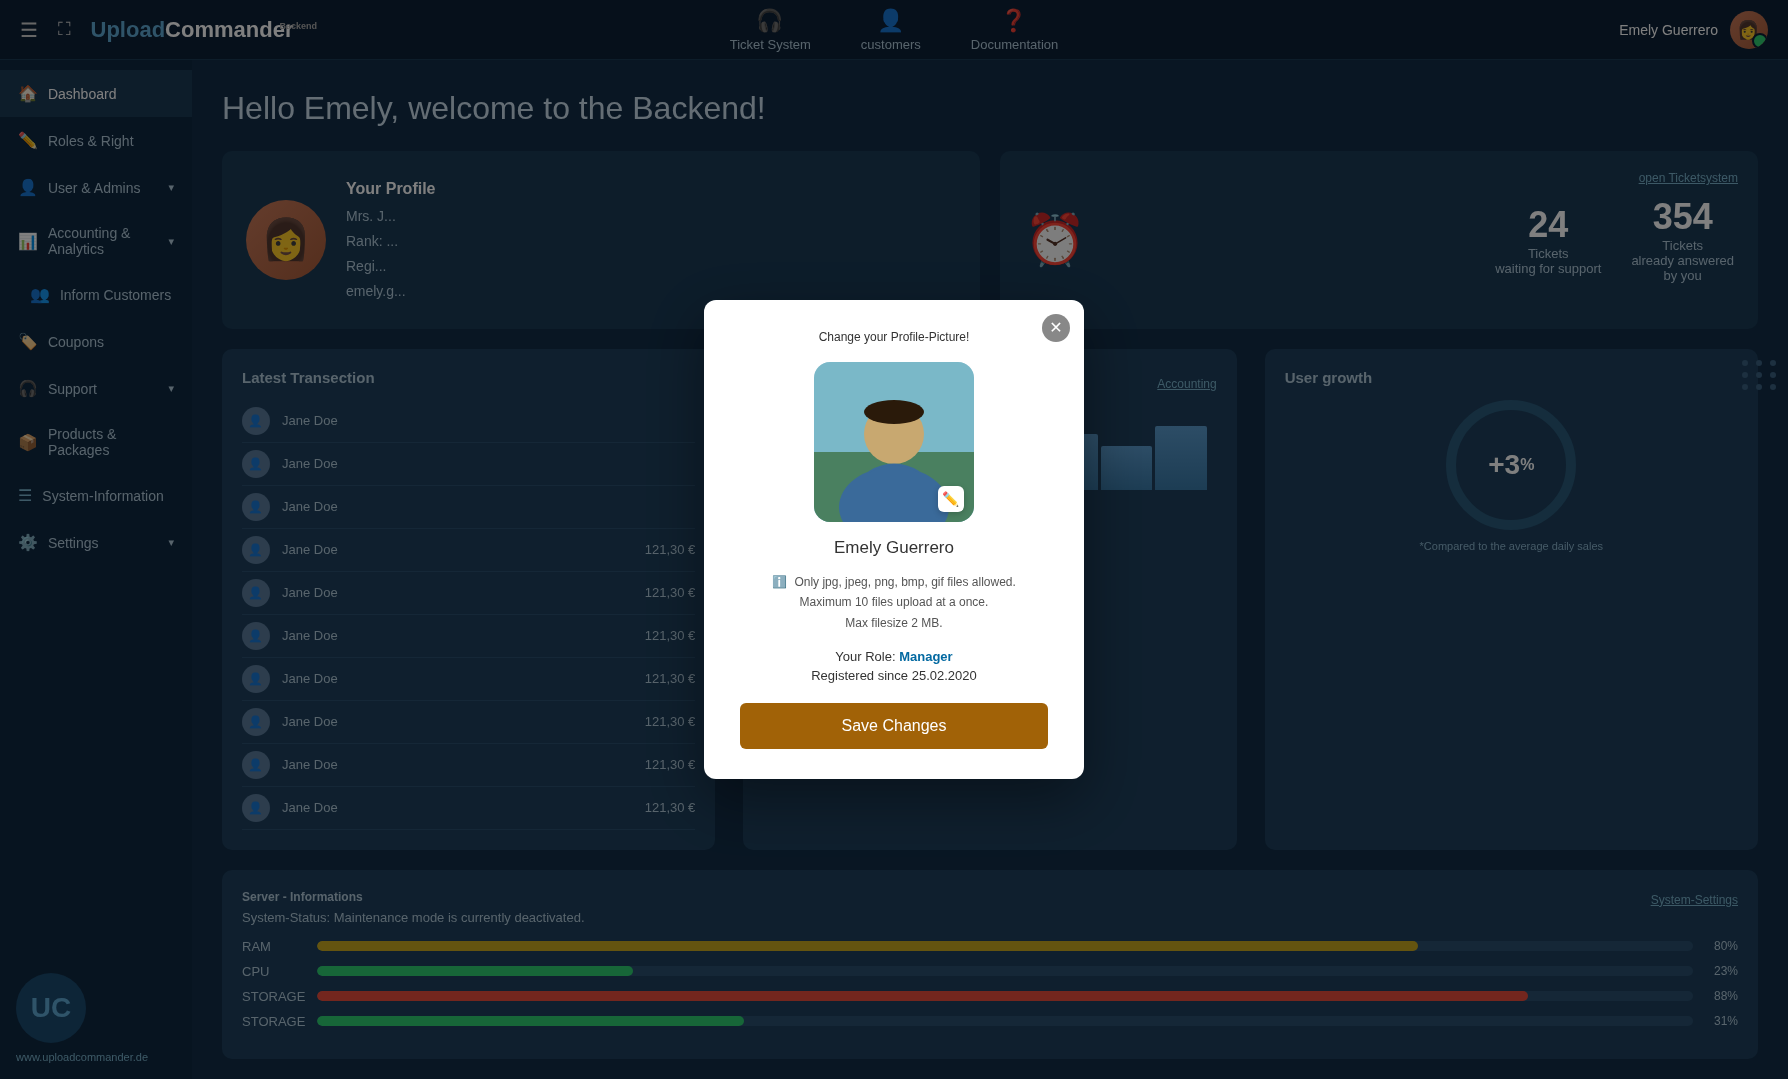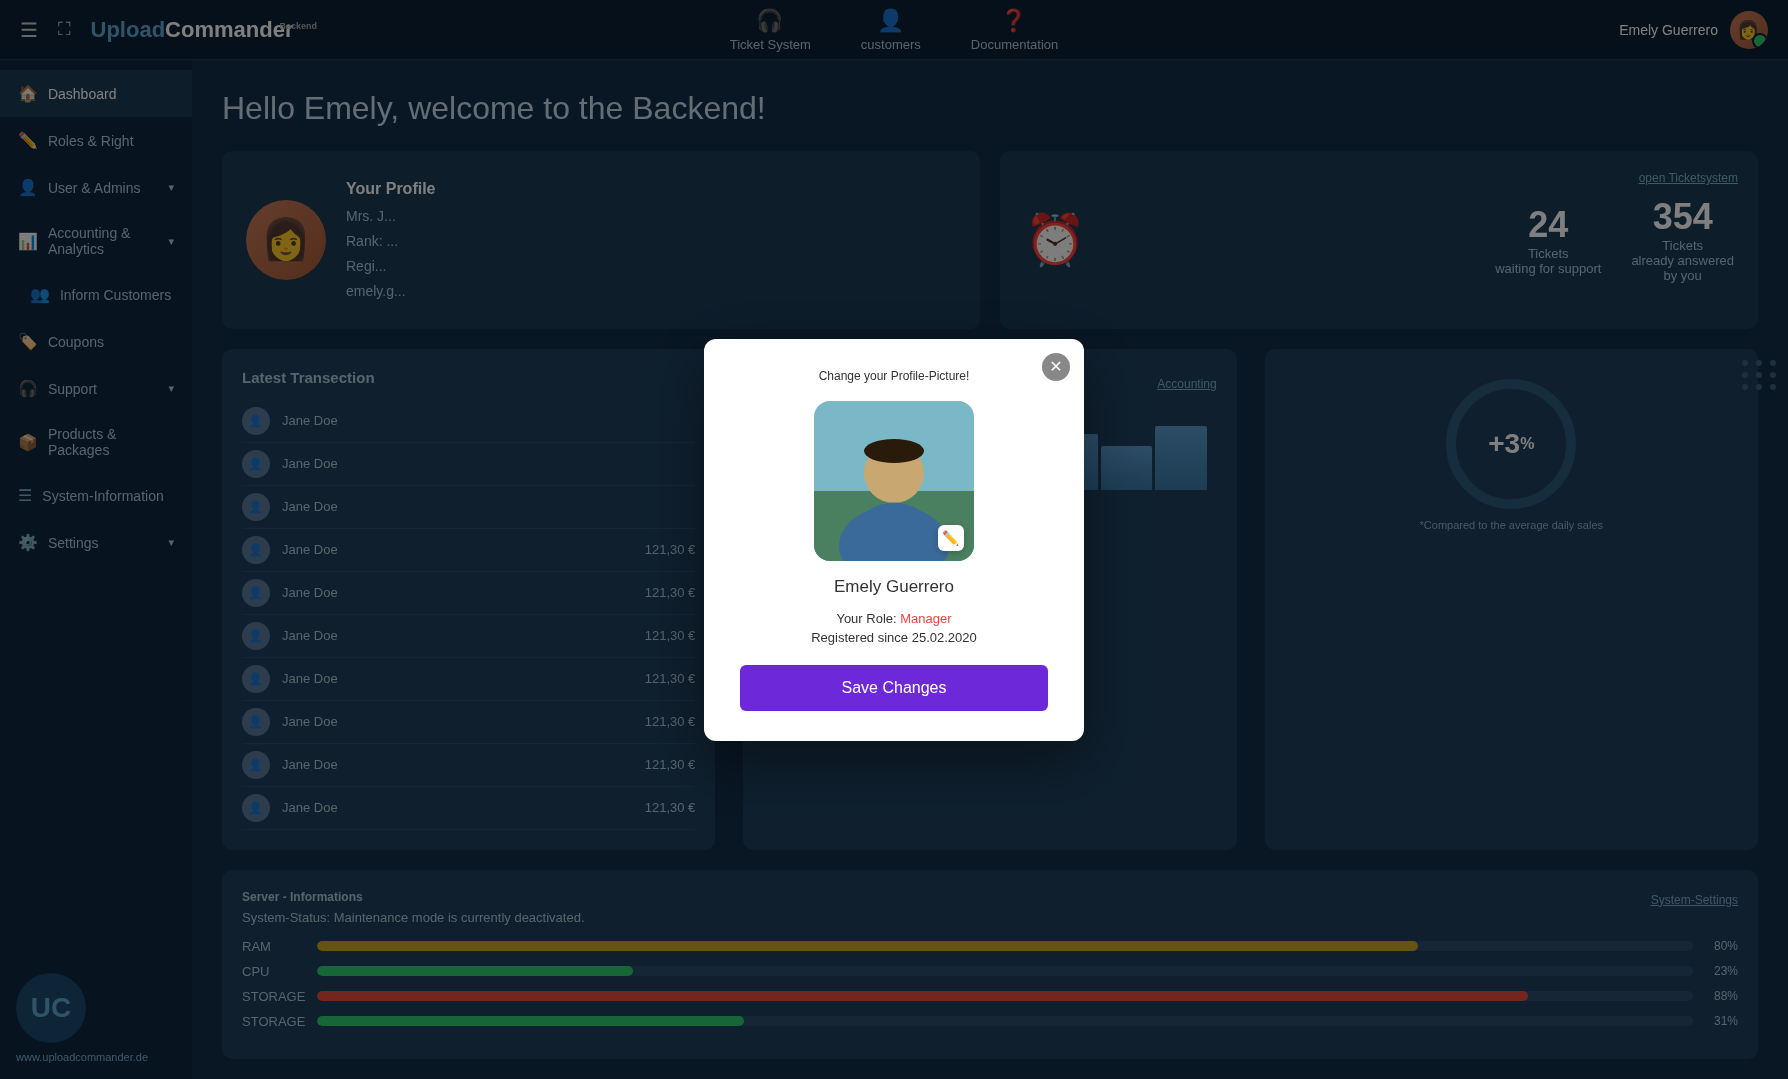--- a/index.html
+++ b/index.html
@@ -391,28 +391,28 @@
     }
     .modal-info-icon {
       color: #4a9acc;
       margin-right: 4px;
     }
     .modal-role {
       font-size: 13px;
       color: #333;
       margin-bottom: 4px;
     }
-    .modal-role .role-val { color: #ef4444; font-weight: 400; }
+    .modal-role .role-val { color: #0369a1; font-weight: 700; }
     .modal-reg {
       font-size: 13px;
       color: #333;
       margin-bottom: 20px;
     }
     .modal-save-btn {
-      background: #6d28d9;
+      background: #a16207;
       color: white;
       border: none;
       border-radius: 6px;
       padding: 14px 60px;
       font-size: 16px;
       cursor: pointer;
       font-weight: 500;
       width: 100%;
     }
 
@@ -629,20 +629,21 @@
           <div class="chart-bar" style="height:70%;"></div>
           <div class="chart-bar" style="height:55%;"></div>
           <div class="chart-bar" style="height:80%;"></div>
         </div>
         <div class="chart-pct-label">%</div>
         <div class="chart-today">Today</div>
         <div class="chart-note">*Compared to the average daily sales</div>
       </div>
 
       <div class="user-growth-card">
+        <h3>User growth</h3>
         <div class="growth-circle">
           <span>+3</span>
             <span style="font-size:16px;">%</span>
         </div>
         <div class="growth-note">*Compared to the average daily sales</div>
       </div>
     </div>
 
     <div class="server-card">
       <div style="display:flex;align-items:center;justify-content:space-between;">
@@ -716,20 +717,26 @@
 
         <path d="M55 110 Q80 95 105 110" stroke="#3a6a9a" stroke-width="2" fill="#3a6a9a"></path>
 
         <ellipse cx="80" cy="50" rx="30" ry="12" fill="#2a1a0a"></ellipse>
       </svg>
       <div class="edit-icon-wrap">✏️</div>
     </div>
 
     <div class="modal-user-name">Emely Guerrero</div>
 
+    <div class="modal-info-text">
+      <span class="modal-info-icon">ℹ️</span>
+      <span>Only jpg, jpeg, png, bmp, gif files allowed.</span><br>
+      <span>Maximum 10 files upload at a once.</span><br>
+      <span>Max filesize 2 MB.</span>
+    </div>
 
     <div class="modal-role">
       <span>Your Role:</span>
       <span class="role-val">Manager</span>
     </div>
     <div class="modal-reg">Registered since 25.02.2020</div>
 
     <button class="modal-save-btn">Save Changes</button>
   </div>
 </div>

